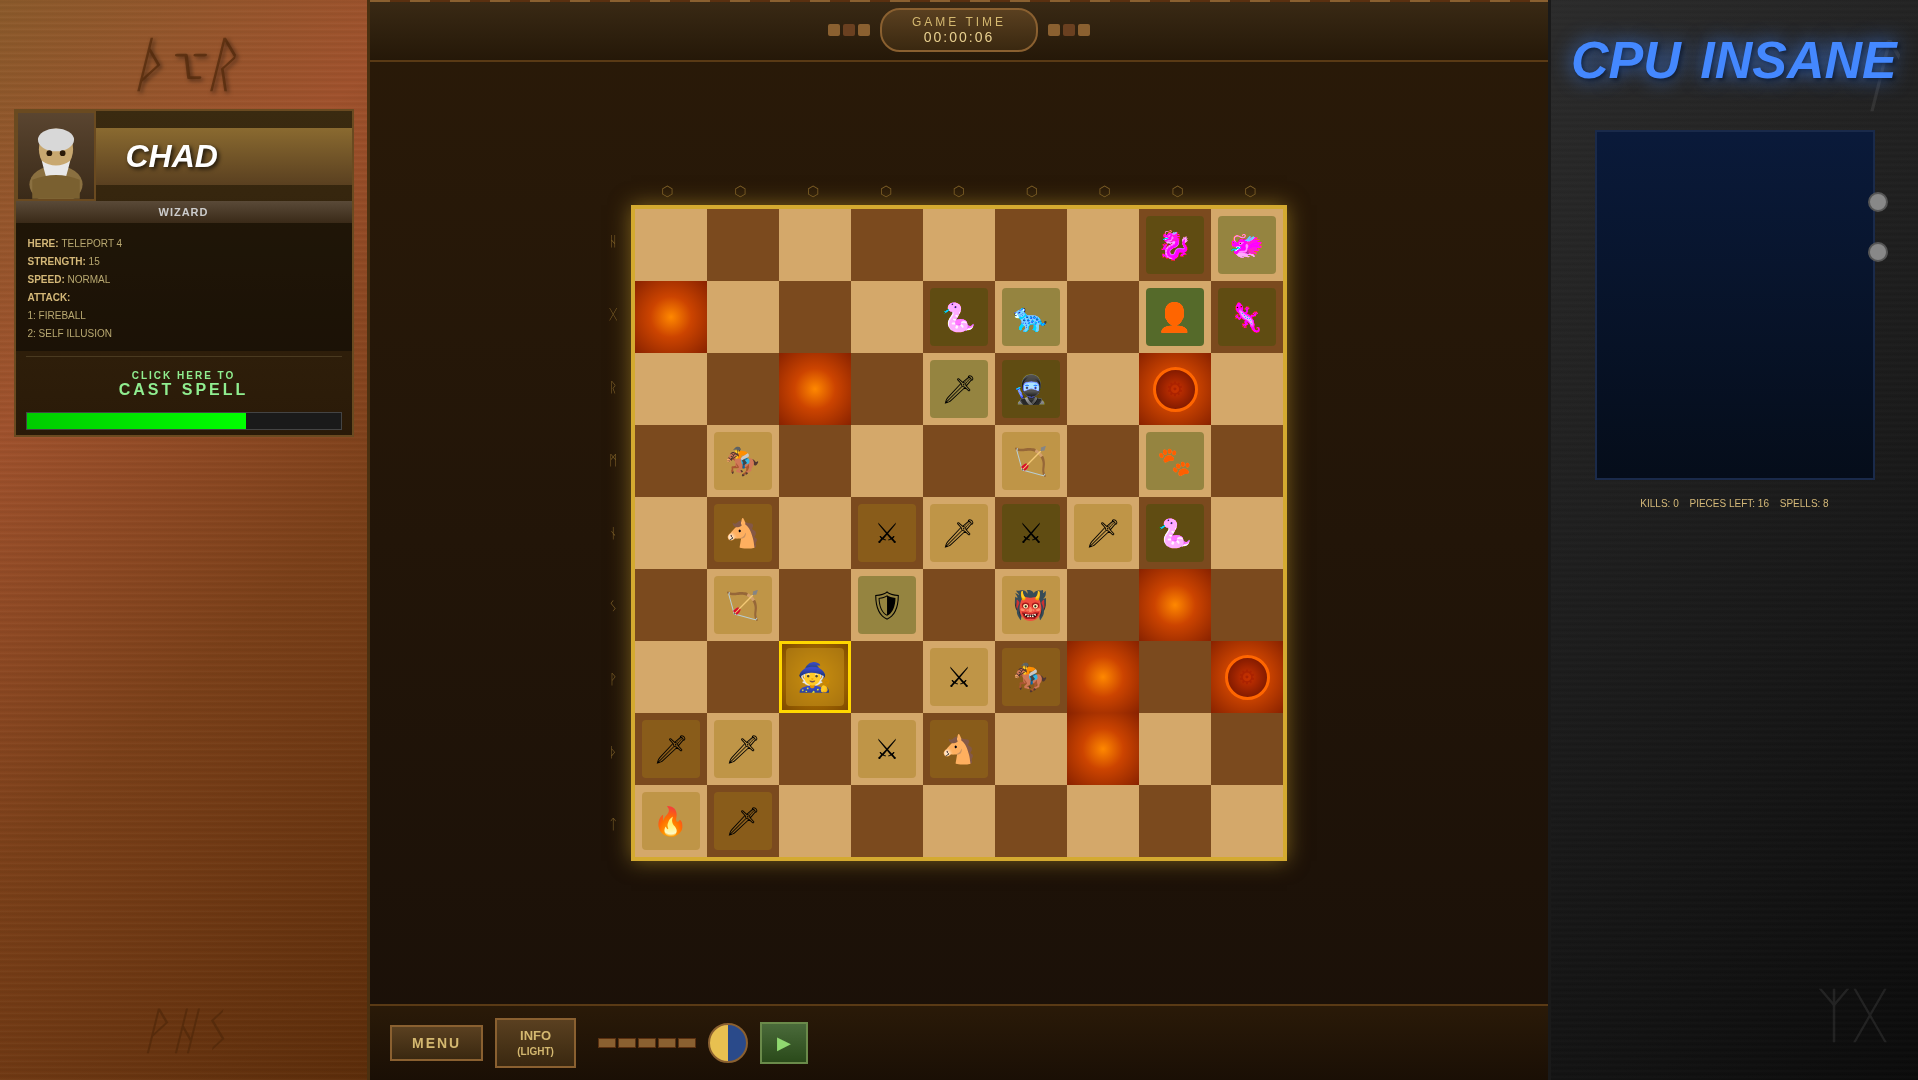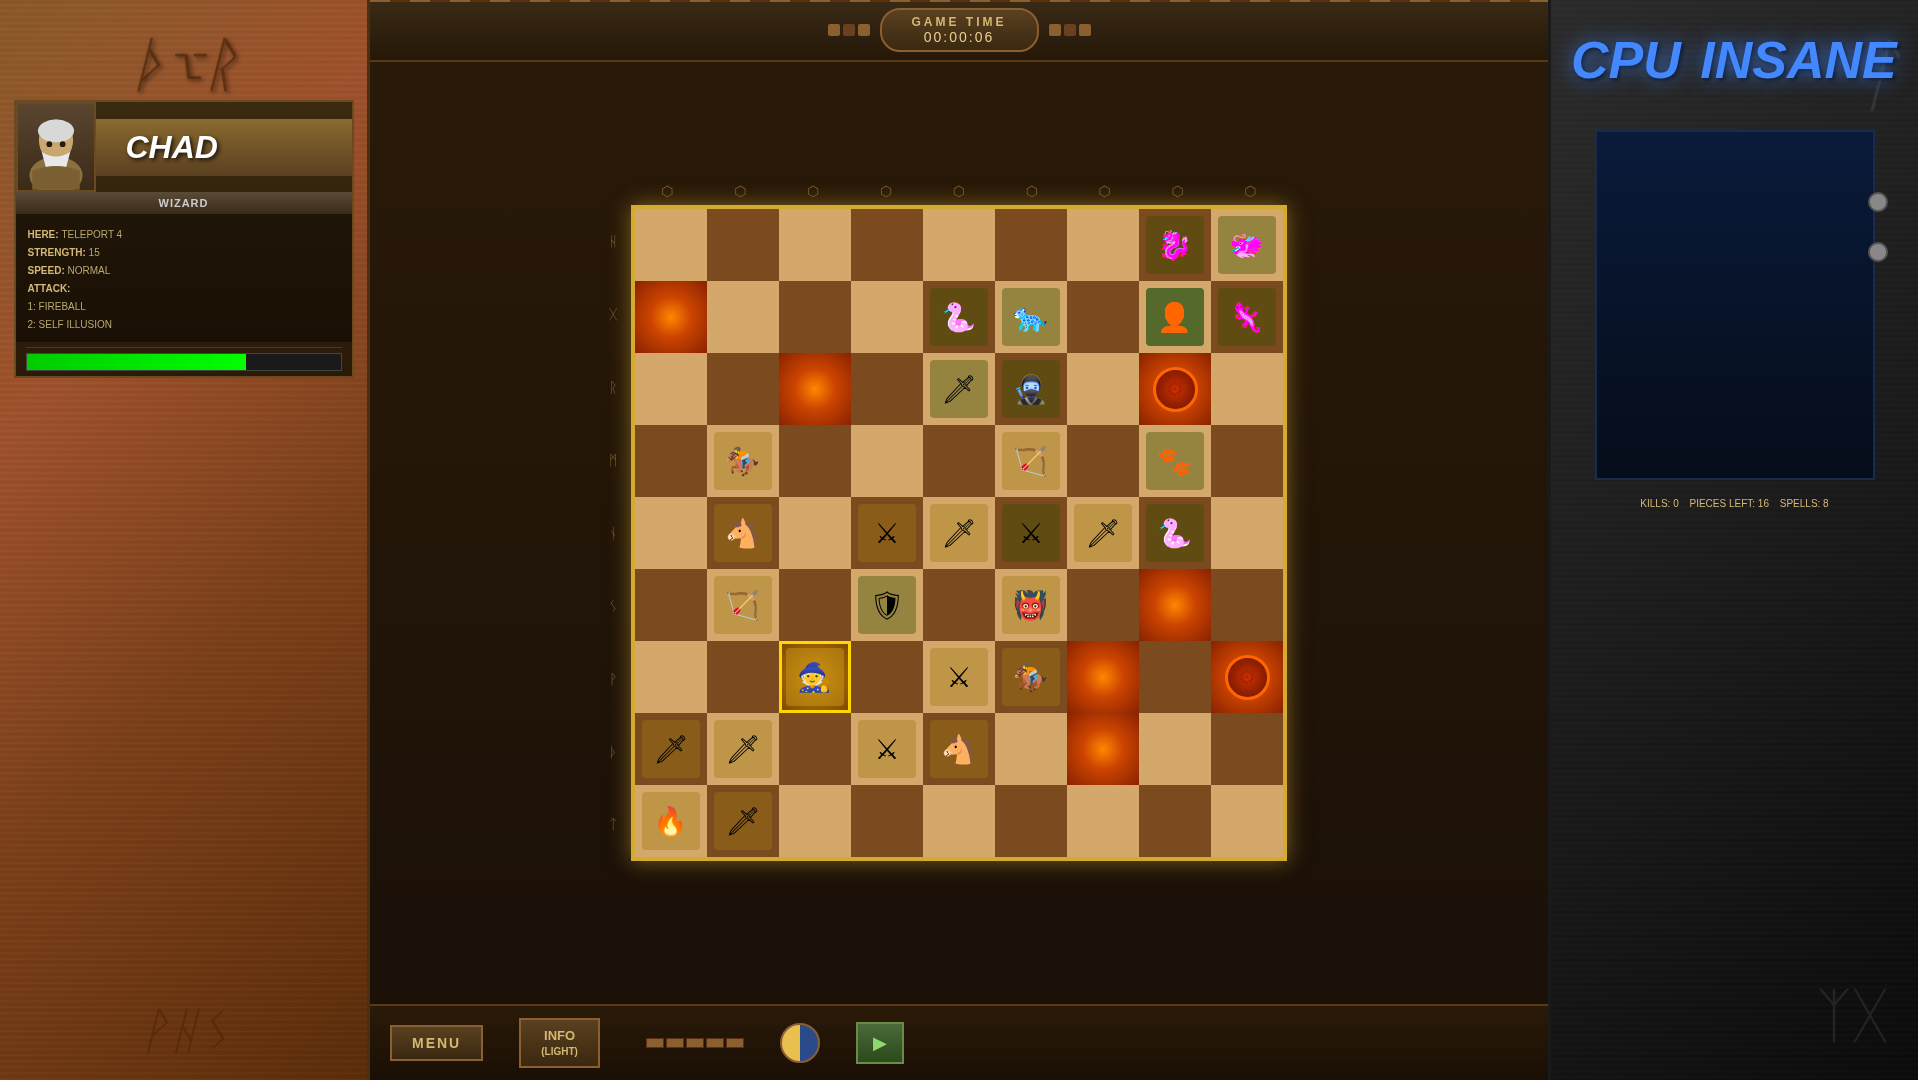--- a/index.html
+++ b/index.html
@@ -43,21 +43,21 @@
       margin-top: 30px;
       font-style: italic;
       text-shadow: 2px 2px 4px rgba(0,0,0,0.5);
       z-index: 2;
     }
 
     .player-card {
       width: 340px;
       background: linear-gradient(180deg, #3a2a10 0%, #2a1a08 100%);
       border: 2px solid #6a4a20;
-      margin-top: 1px;
+      margin-top: 10px;
       z-index: 2;
     }
 
     .player-avatar {
       width: 80px;
       height: 90px;
       background: linear-gradient(180deg, #5a4530 0%, #3a2a18 100%);
       border: 2px solid #6a4a20;
       display: flex;
       align-items: center;
@@ -186,21 +186,21 @@
       border: 2px solid #8a6030;
       border-radius: 20px;
       padding: 5px 30px;
       text-align: center;
     }
 
     .game-time-label {
       color: #d4b870;
       font-size: 12px;
       letter-spacing: 3px;
-      font-weight: bold;
+      font-weight: normal;
     }
 
     .game-time-value {
       color: #e8d090;
       font-size: 14px;
       letter-spacing: 2px;
       text-align: center;
     }
 
     .board-area {
@@ -232,21 +232,21 @@
       position: relative;
       font-size: 28px;
     }
 
     .bottom-bar {
       width: 100%;
       background: linear-gradient(180deg, #2a1a08 0%, #1a0f05 100%);
       padding: 12px 20px;
       display: flex;
       align-items: center;
-      gap: 36px;
+      gap: 12px;
       border-top: 2px solid #5a3a15;
     }
 
     .menu-btn {
       background: linear-gradient(180deg, #5a4020 0%, #3a2810 100%);
       border: 2px solid #8a6030;
       color: #d4b870;
       padding: 8px 20px;
       font-size: 14px;
       font-weight: bold;
@@ -421,20 +421,24 @@
       </div>
       <div>
         <span class="stat-label">ATTACK:</span><br>
         <span>1: FIREBALL</span><br>
         <span>2: SELF ILLUSION</span>
       </div>
     </div>
 
     <div style="border-top: 1px solid #4a3a20; margin: 5px 10px;"></div>
 
+    <div class="cast-spell-btn">
+      <span class="cast-spell-label">CLICK HERE TO</span>
+      <span class="cast-spell-main">CAST SPELL</span>
+    </div>
 
     <div class="health-bar-container">
       <div class="health-bar" style="width: 70%;"></div>
     </div>
 
   </div>
 
   <div class="rune-bottom-left">ᚹᚺᛊ</div>
 </div>
 

